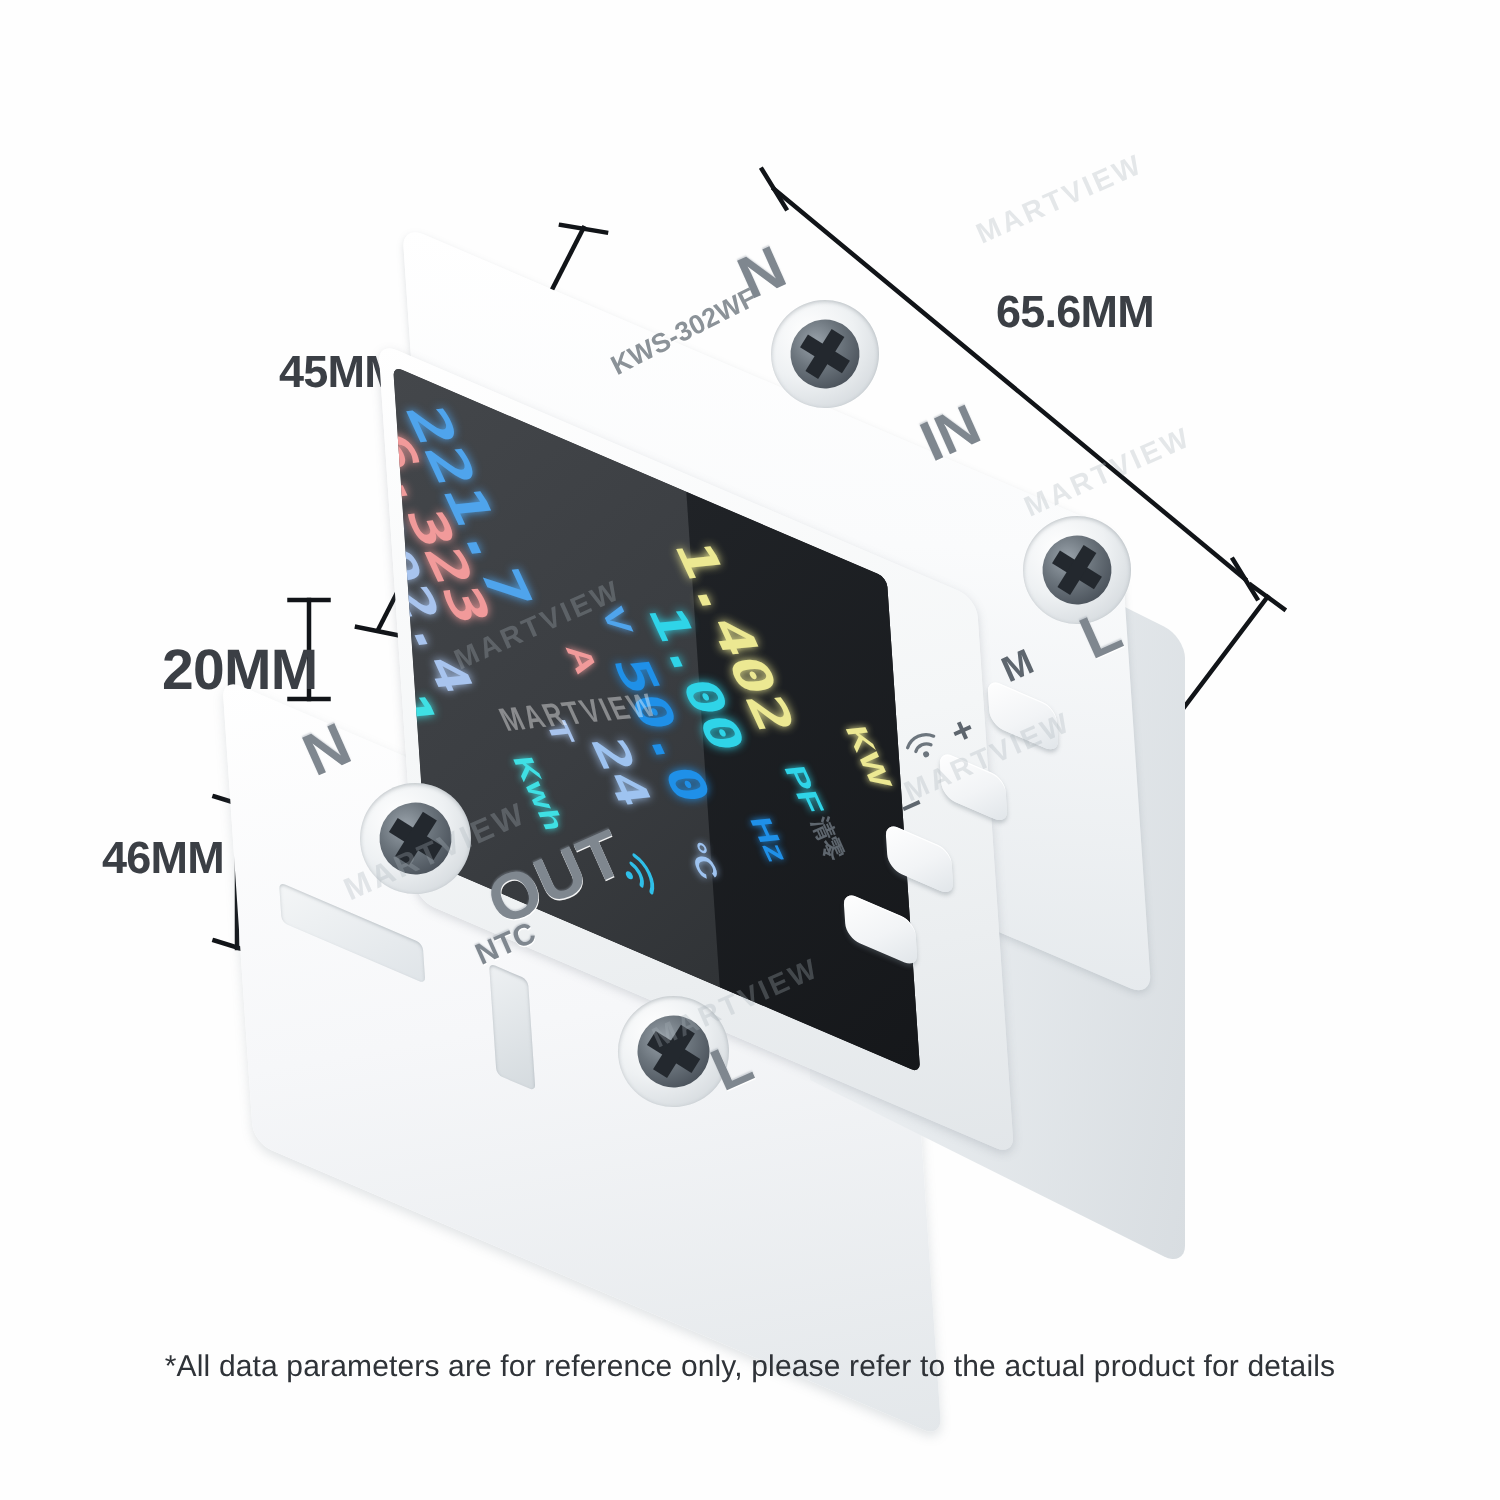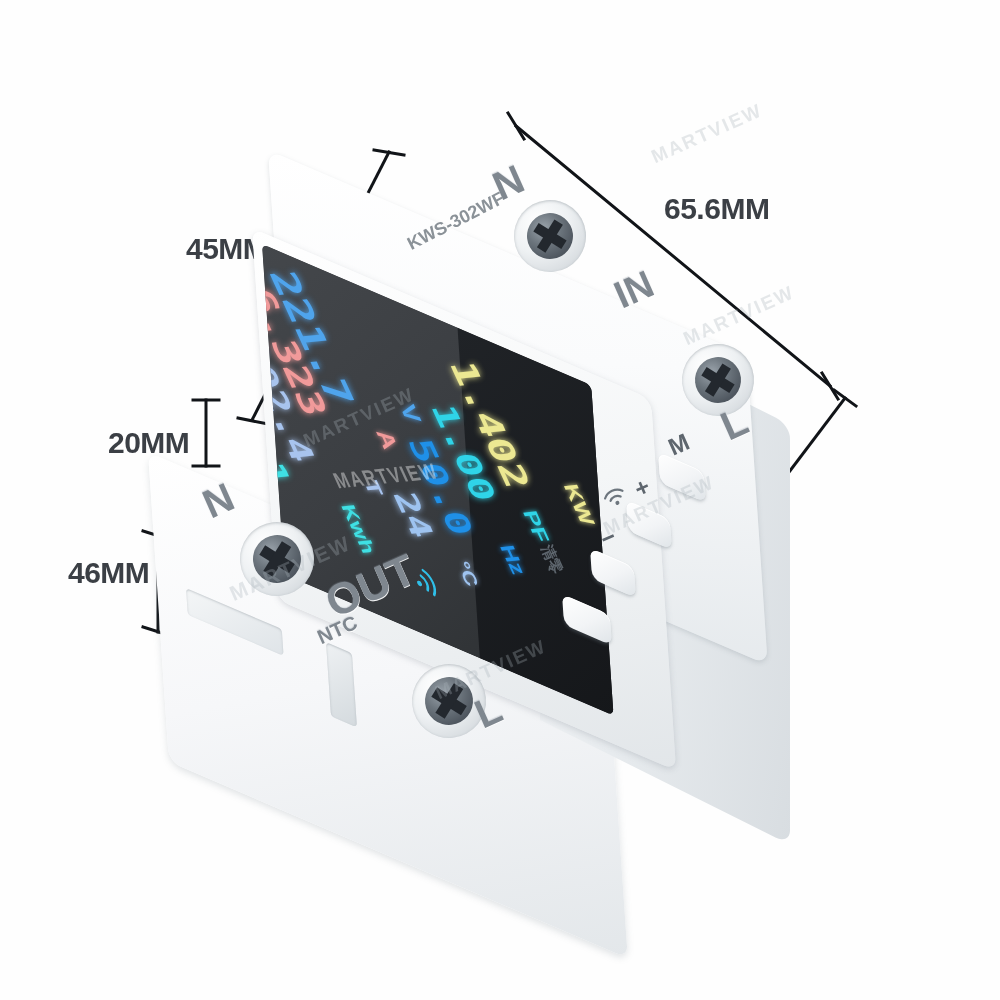--- a/index.html
+++ b/index.html
@@ -19,21 +19,21 @@
   
   .dim-label {
     position: absolute;
     font-family: "Liberation Sans", sans-serif;
     font-weight: bold;
     color: #3b3f45;
     letter-spacing: -0.5px;
     white-space: nowrap;
   }
   #dim-45 { left: 186px; top: 232px; font-size: 30px; }
-  #dim-20 { left: 108px; top: 426px; font-size: 30px; }
+  #dim-20 { left: 108px; top: 426px; font-size: 38px; }
   #dim-656 { left: 664px; top: 192px; font-size: 30px; }
   #dim-46 { left: 68px; top: 556px; font-size: 30px; }
   #dim-788 { left: 678px; top: 627px; font-size: 30px; }
 
   
   #dimlines { position: absolute; left: 0; top: 0; width: 1000px; height: 1000px; }
 
   
   #device {
     position: absolute;
@@ -358,14 +358,15 @@
     <div class="btn-glyph" style="left:554px; top:542px; font-size:15px; transform:rotate(66deg); writing-mode:horizontal-tb;">清零</div>
 
     <div class="wm wm-dark" style="left:226px; top:584px; font-size:21px; transform:rotate(-24deg); transform-origin:left top;">MARTVIEW</div>
     <div class="wm wm-dark" style="left:648px; top:148px; font-size:19px; transform:rotate(-24deg); transform-origin:left top;">MARTVIEW</div>
     <div class="wm wm-dark" style="left:680px; top:330px; font-size:19px; transform:rotate(-24deg); transform-origin:left top;">MARTVIEW</div>
     <div class="wm wm-dark" style="left:600px; top:520px; font-size:19px; transform:rotate(-24deg); transform-origin:left top;">MARTVIEW</div>
     <div class="wm wm-dark" style="left:432px; top:684px; font-size:19px; transform:rotate(-24deg); transform-origin:left top;">MARTVIEW</div>
     <div class="wm wm-dark" style="left:300px; top:432px; font-size:19px; transform:rotate(-24deg); transform-origin:left top;">MARTVIEW</div>
   </div>
 
+  <div id="footer">*All data parameters are for reference only, please refer to the actual product for details</div>
 
 </div>
 
 </body></html>

